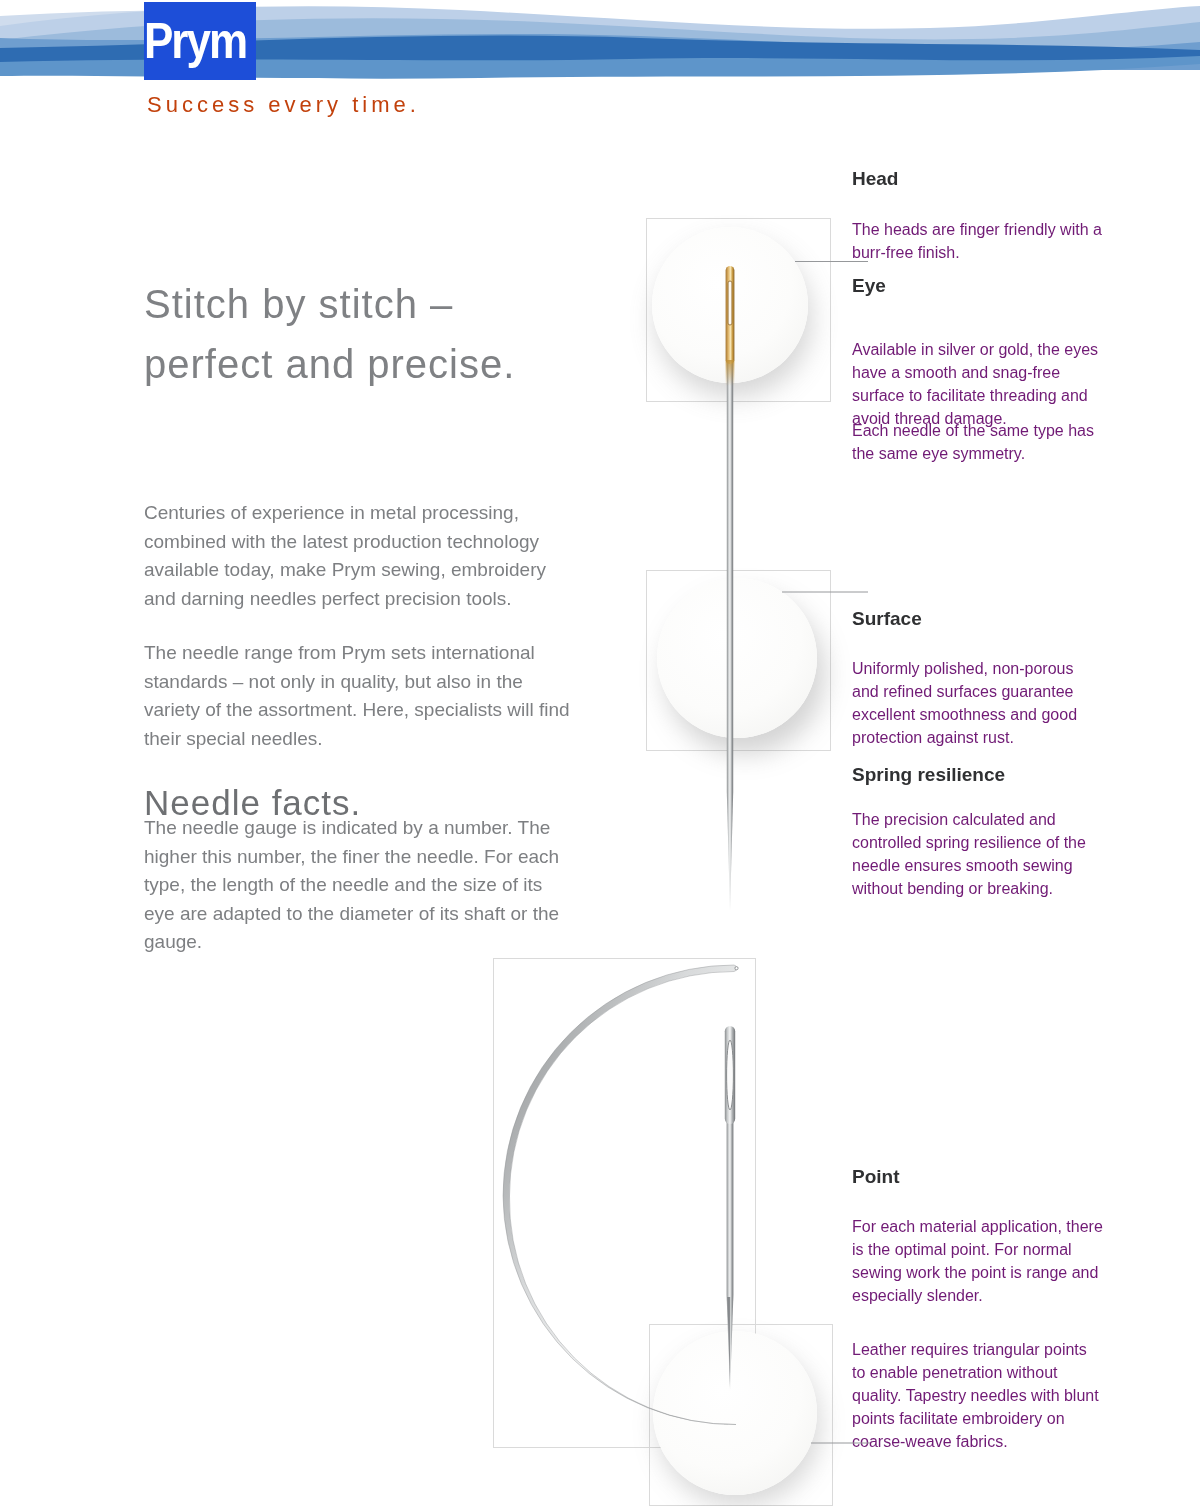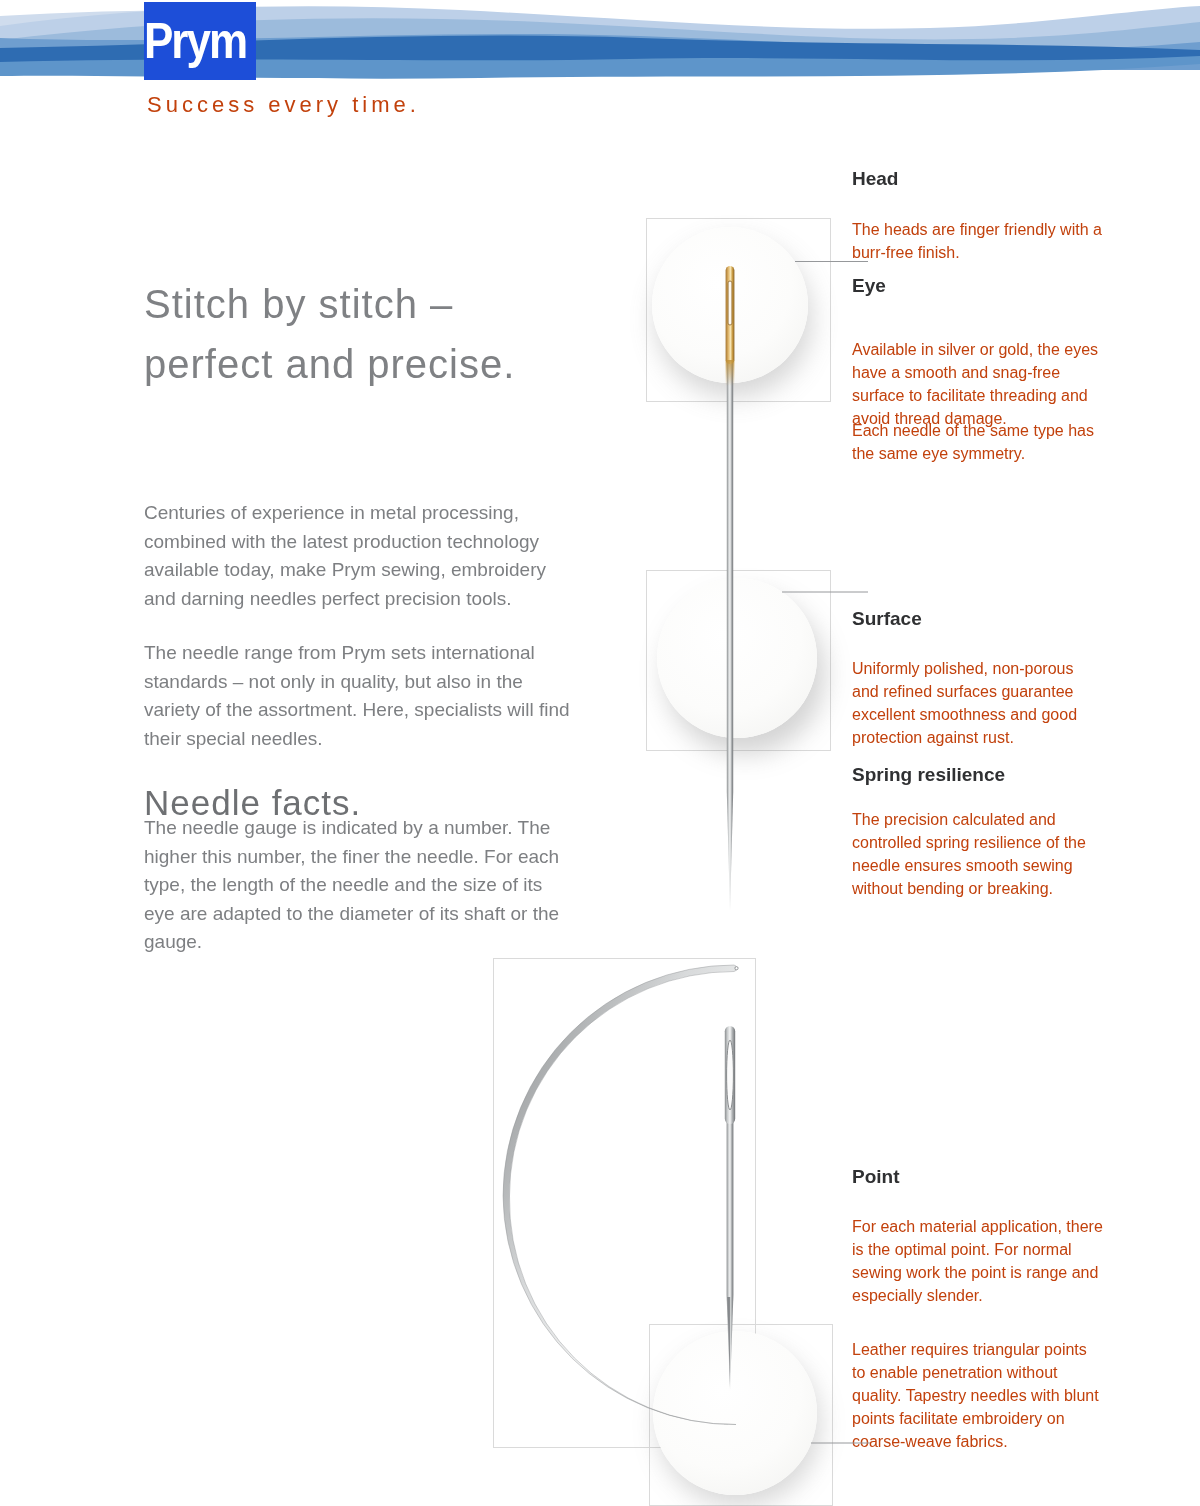--- a/index.html
+++ b/index.html
@@ -30,21 +30,21 @@
   .body-col{position:absolute;left:144px;width:432px;color:#7d7f82;font-size:19px;line-height:28.5px;}
   #p1{top:480px;}
   #p2{top:620px;}
   .facts-h{
     position:absolute;left:144px;top:754px;
     color:#6e7073;font-size:35px;font-weight:400;letter-spacing:1px;
   }
   #p3{top:795px;}
   
   .ann-label{position:absolute;left:852px;width:260px;color:#2f3032;font-size:19px;font-weight:bold;}
-  .ann-p{position:absolute;left:852px;width:252px;color:#c2410c;font-size:16px;line-height:23px;}
+  .ann-p{position:absolute;left:852px;width:252px;color:#701a75;font-size:16px;line-height:23px;}
   #l-head{top:168px;}   #t-head0{top:202px;}
   #l-eye{top:275px;}    #t-eye0{top:322px;}  #t-eye1{top:403px;}
   #l-surface{top:608px;}#t-surface0{top:641px;}
   #l-spring{top:764px;} #t-spring0{top:792px;}
   #l-point{top:1166px;} #t-point0{top:1199px;} #t-point1{top:1322px;}
   
   .layer{position:absolute;left:0;top:0;width:1200px;height:1506px;pointer-events:none;}
   .frames{z-index:1;} .needles{z-index:3;}
   .mag{
     position:absolute;border-radius:50%;z-index:2;

